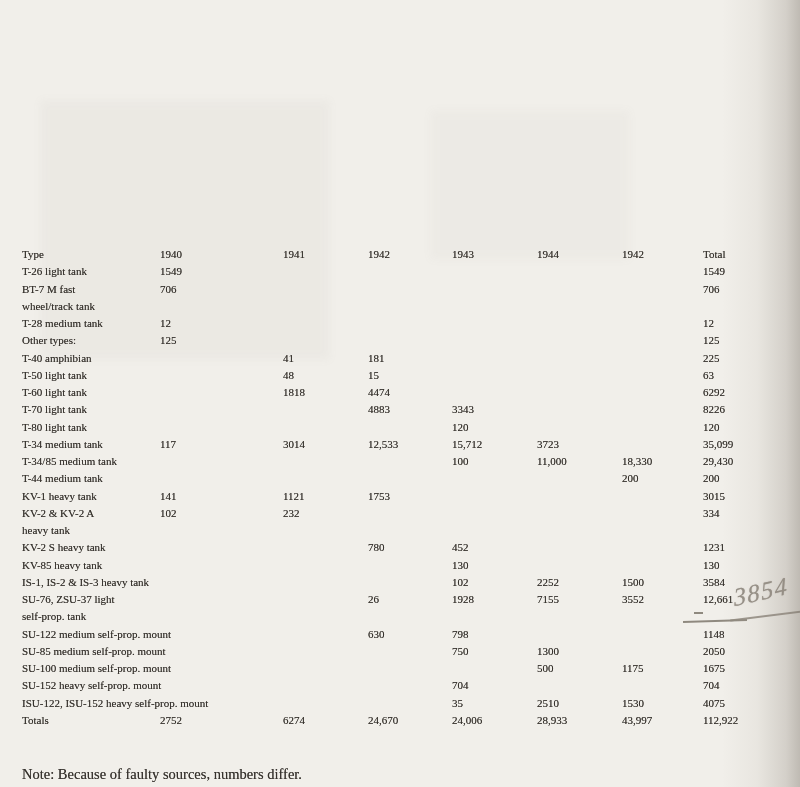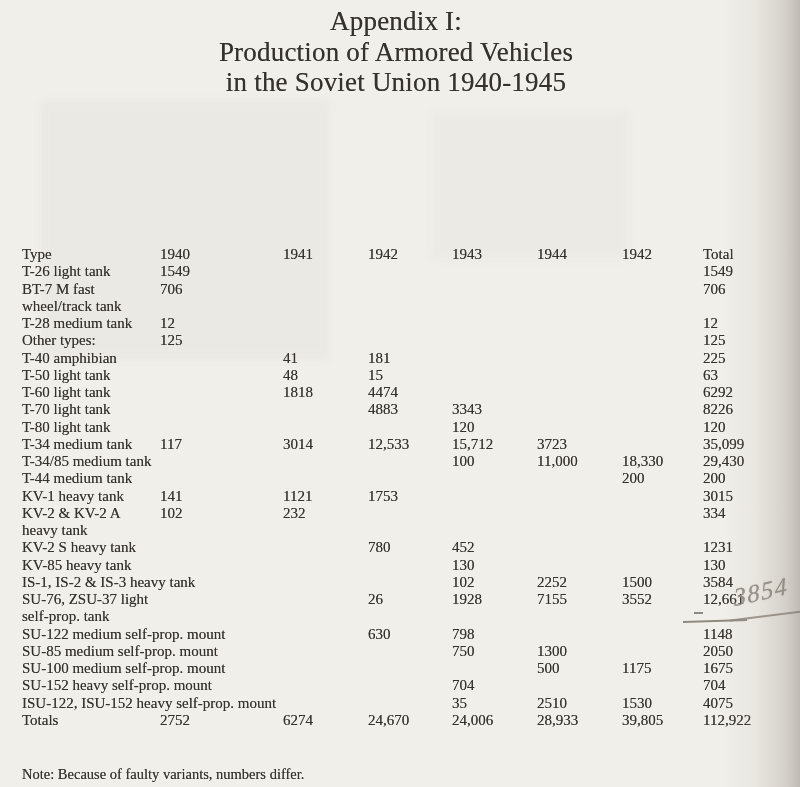--- a/index.html
+++ b/index.html
@@ -11,21 +11,21 @@
   }
   .ink { text-shadow: 0 0 0.6px rgba(53,49,44,0.65); }
   .title {
     position:absolute; top:6px; left:0; width:792px;
     text-align:center; font-size:27px; line-height:30.5px; letter-spacing:0.2px;
   }
   .table { position:absolute; top:246px; left:22px; width:770px; }
   .trow {
     display:grid;
     grid-template-columns:138px 123px 85px 84px 85px 85px 81px 80px;
-    height:17.25px; line-height:17.25px; font-size:15px;
+    height:17.25px; line-height:17.25px; font-size:11px;
   }
   .cell { white-space:nowrap; overflow:visible; }
   .note { position:absolute; top:766px; left:22px; font-size:14.5px; }
 
   
   .edge-shade {
     position:absolute; top:0; right:0; width:78px; height:100%;
     background:linear-gradient(to right, rgba(170,162,152,0) 0%,
       rgba(170,162,152,0.12) 45%, rgba(150,142,132,0.32) 82%,
       rgba(130,122,112,0.45) 100%);
@@ -49,25 +49,20 @@
     background:#8f897f; transform:rotate(-2deg); }
 </style>
 </head>
 <body>
 
 <div class="page">
 
   <div class="ghost g1"></div>
   <div class="ghost g2"></div>
 
-  <div class="title ink">
-    <div>Appendix I:</div>
-    <div>Production of Armored Vehicles</div>
-    <div>in the Soviet Union 1940-1945</div>
-  </div>
 
   <div class="table ink">
     <div class="trow">
       <span class="cell">Type</span>
       <span class="cell">1940</span>
       <span class="cell">1941</span>
       <span class="cell">1942</span>
       <span class="cell">1943</span>
       <span class="cell">1944</span>
       <span class="cell">1942</span>
@@ -334,27 +329,27 @@
       <span class="cell">1530</span>
       <span class="cell">4075</span>
     </div>
         <div class="trow">
       <span class="cell">Totals</span>
       <span class="cell">2752</span>
       <span class="cell">6274</span>
       <span class="cell">24,670</span>
       <span class="cell">24,006</span>
       <span class="cell">28,933</span>
-      <span class="cell">39,805</span>
+      <span class="cell">43,997</span>
       <span class="cell">112,922</span>
     </div>
       </div>
   </div>
 
   <span class="hand">3854</span>
   <div class="hand-underline"></div>
   <div class="pencil-dash"></div>
   <div class="pencil-underline"></div>
 
-  <div class="note ink">Note: Because of faulty variants, numbers differ.</div>
+  <div class="note ink">Note: Because of faulty sources, numbers differ.</div>
 
   <div class="edge-shade"></div>
 </div>
 
 </body></html>

